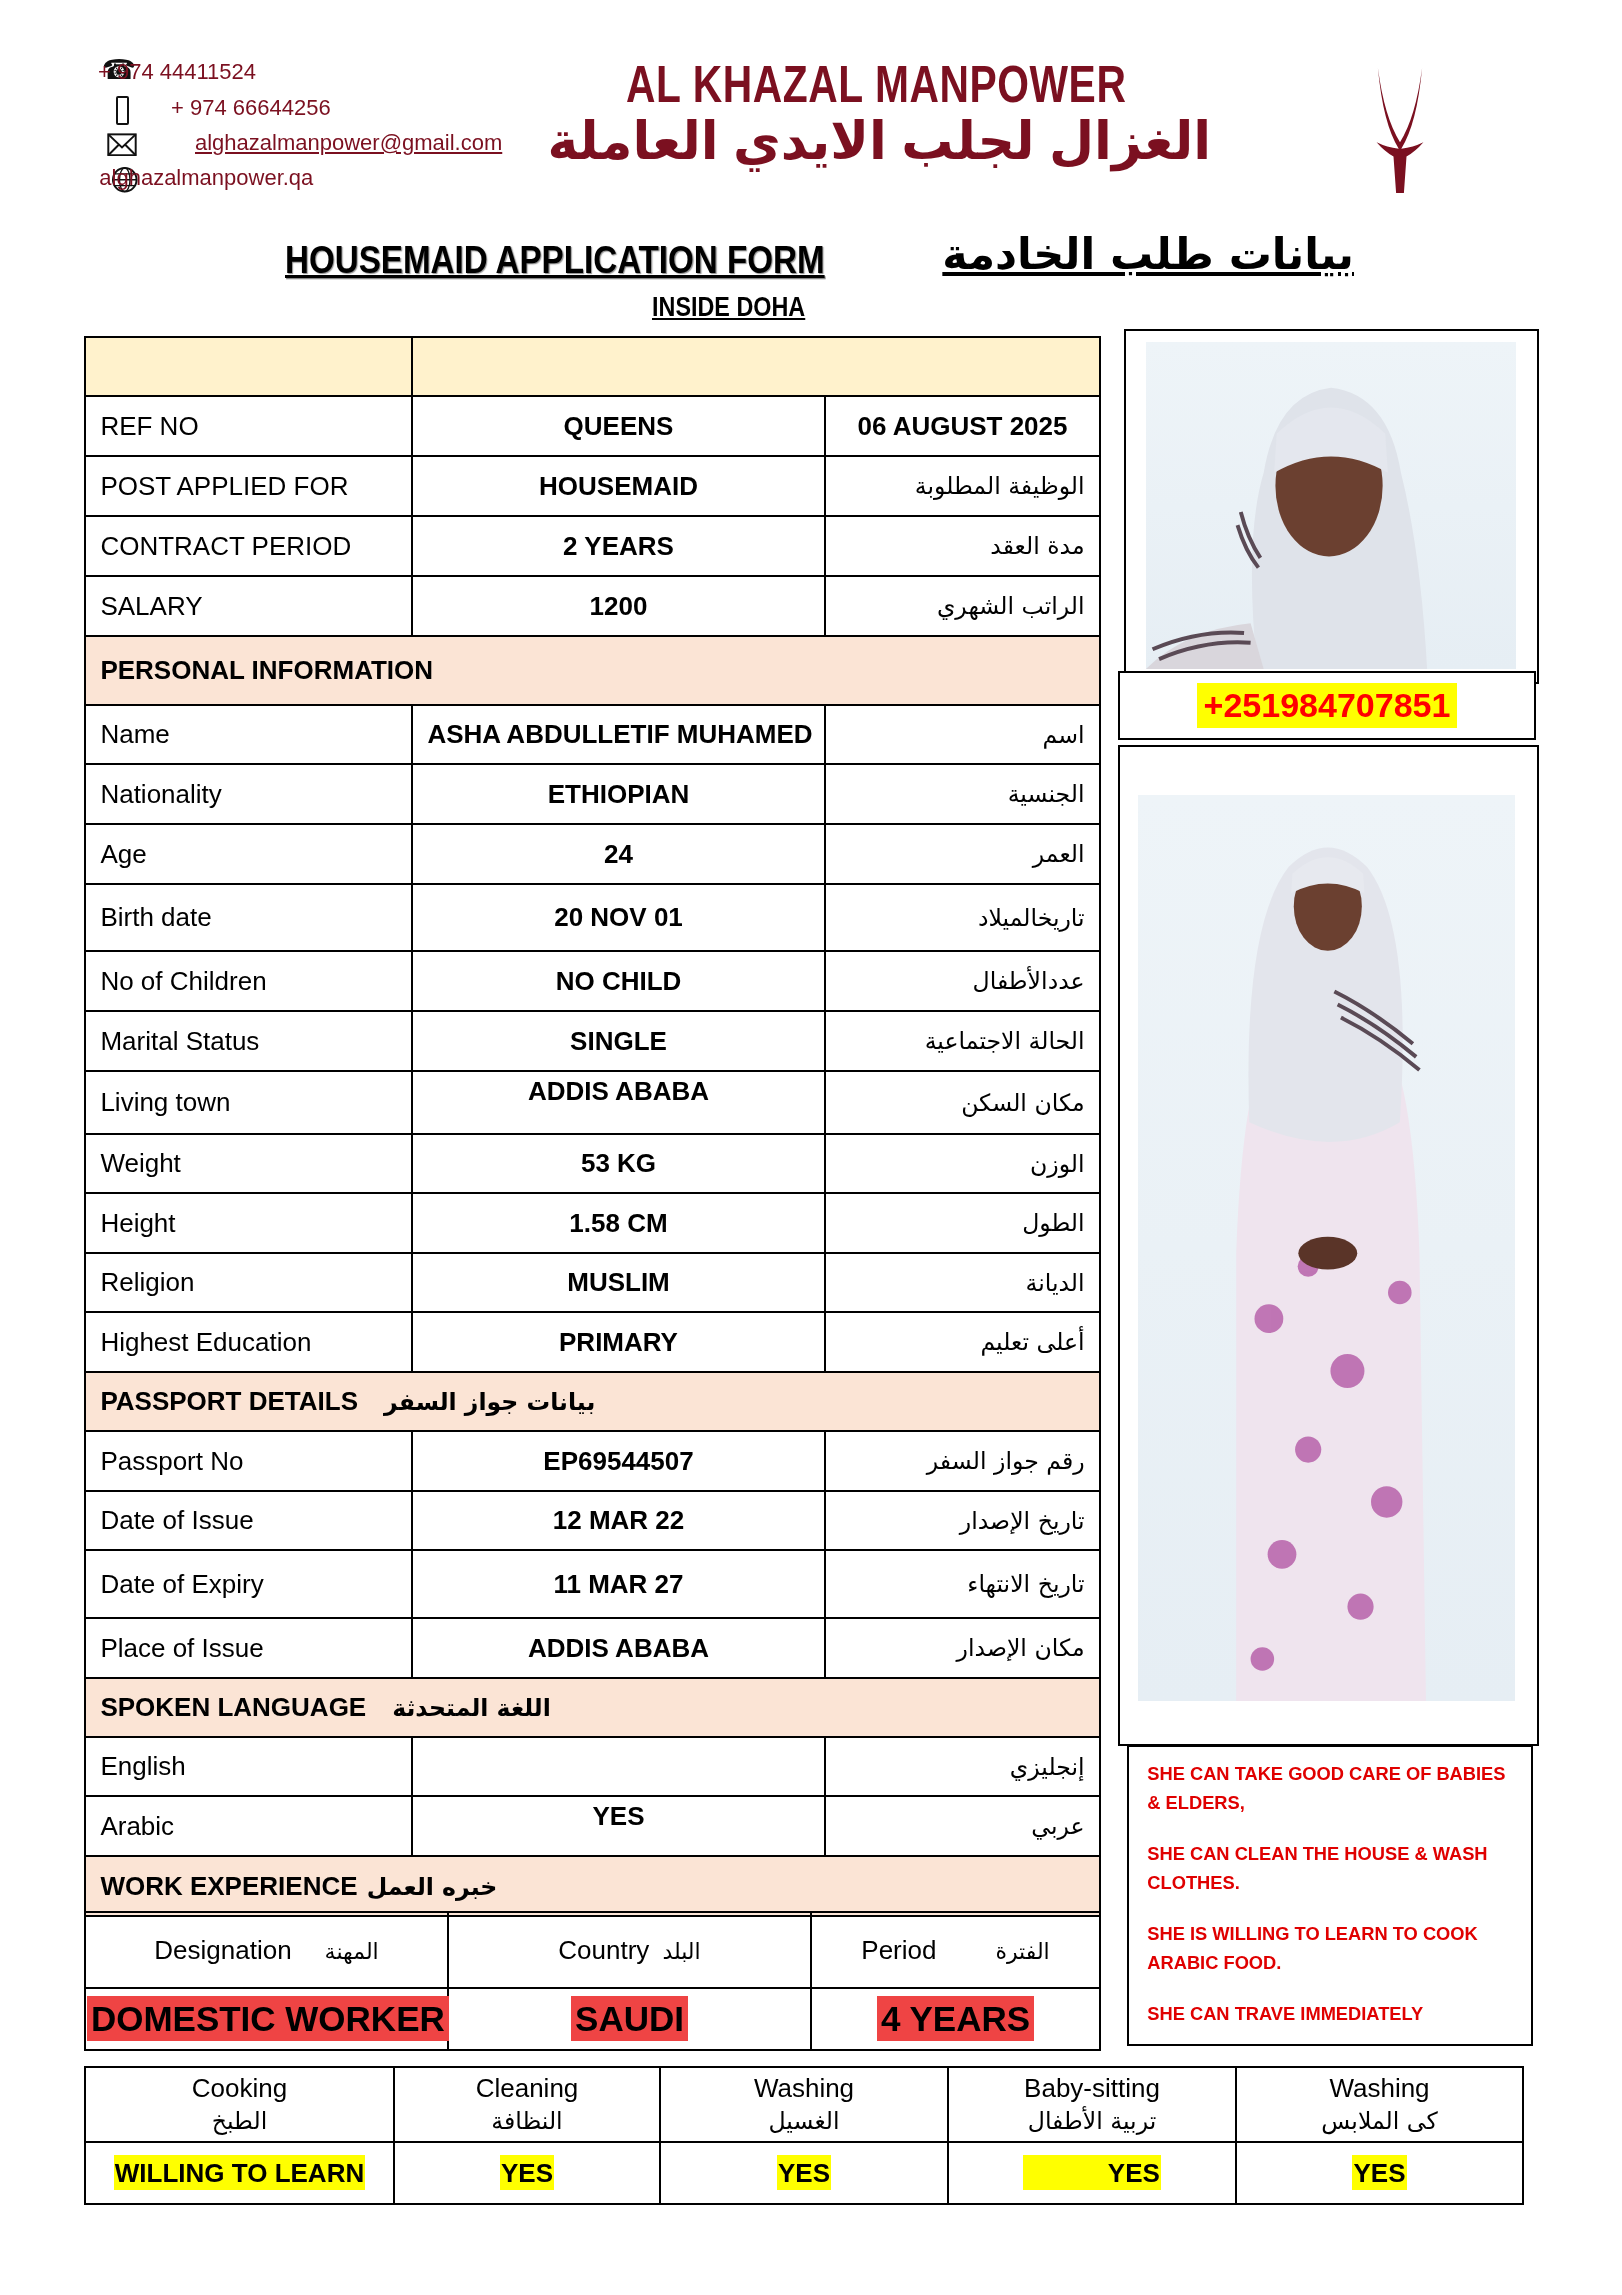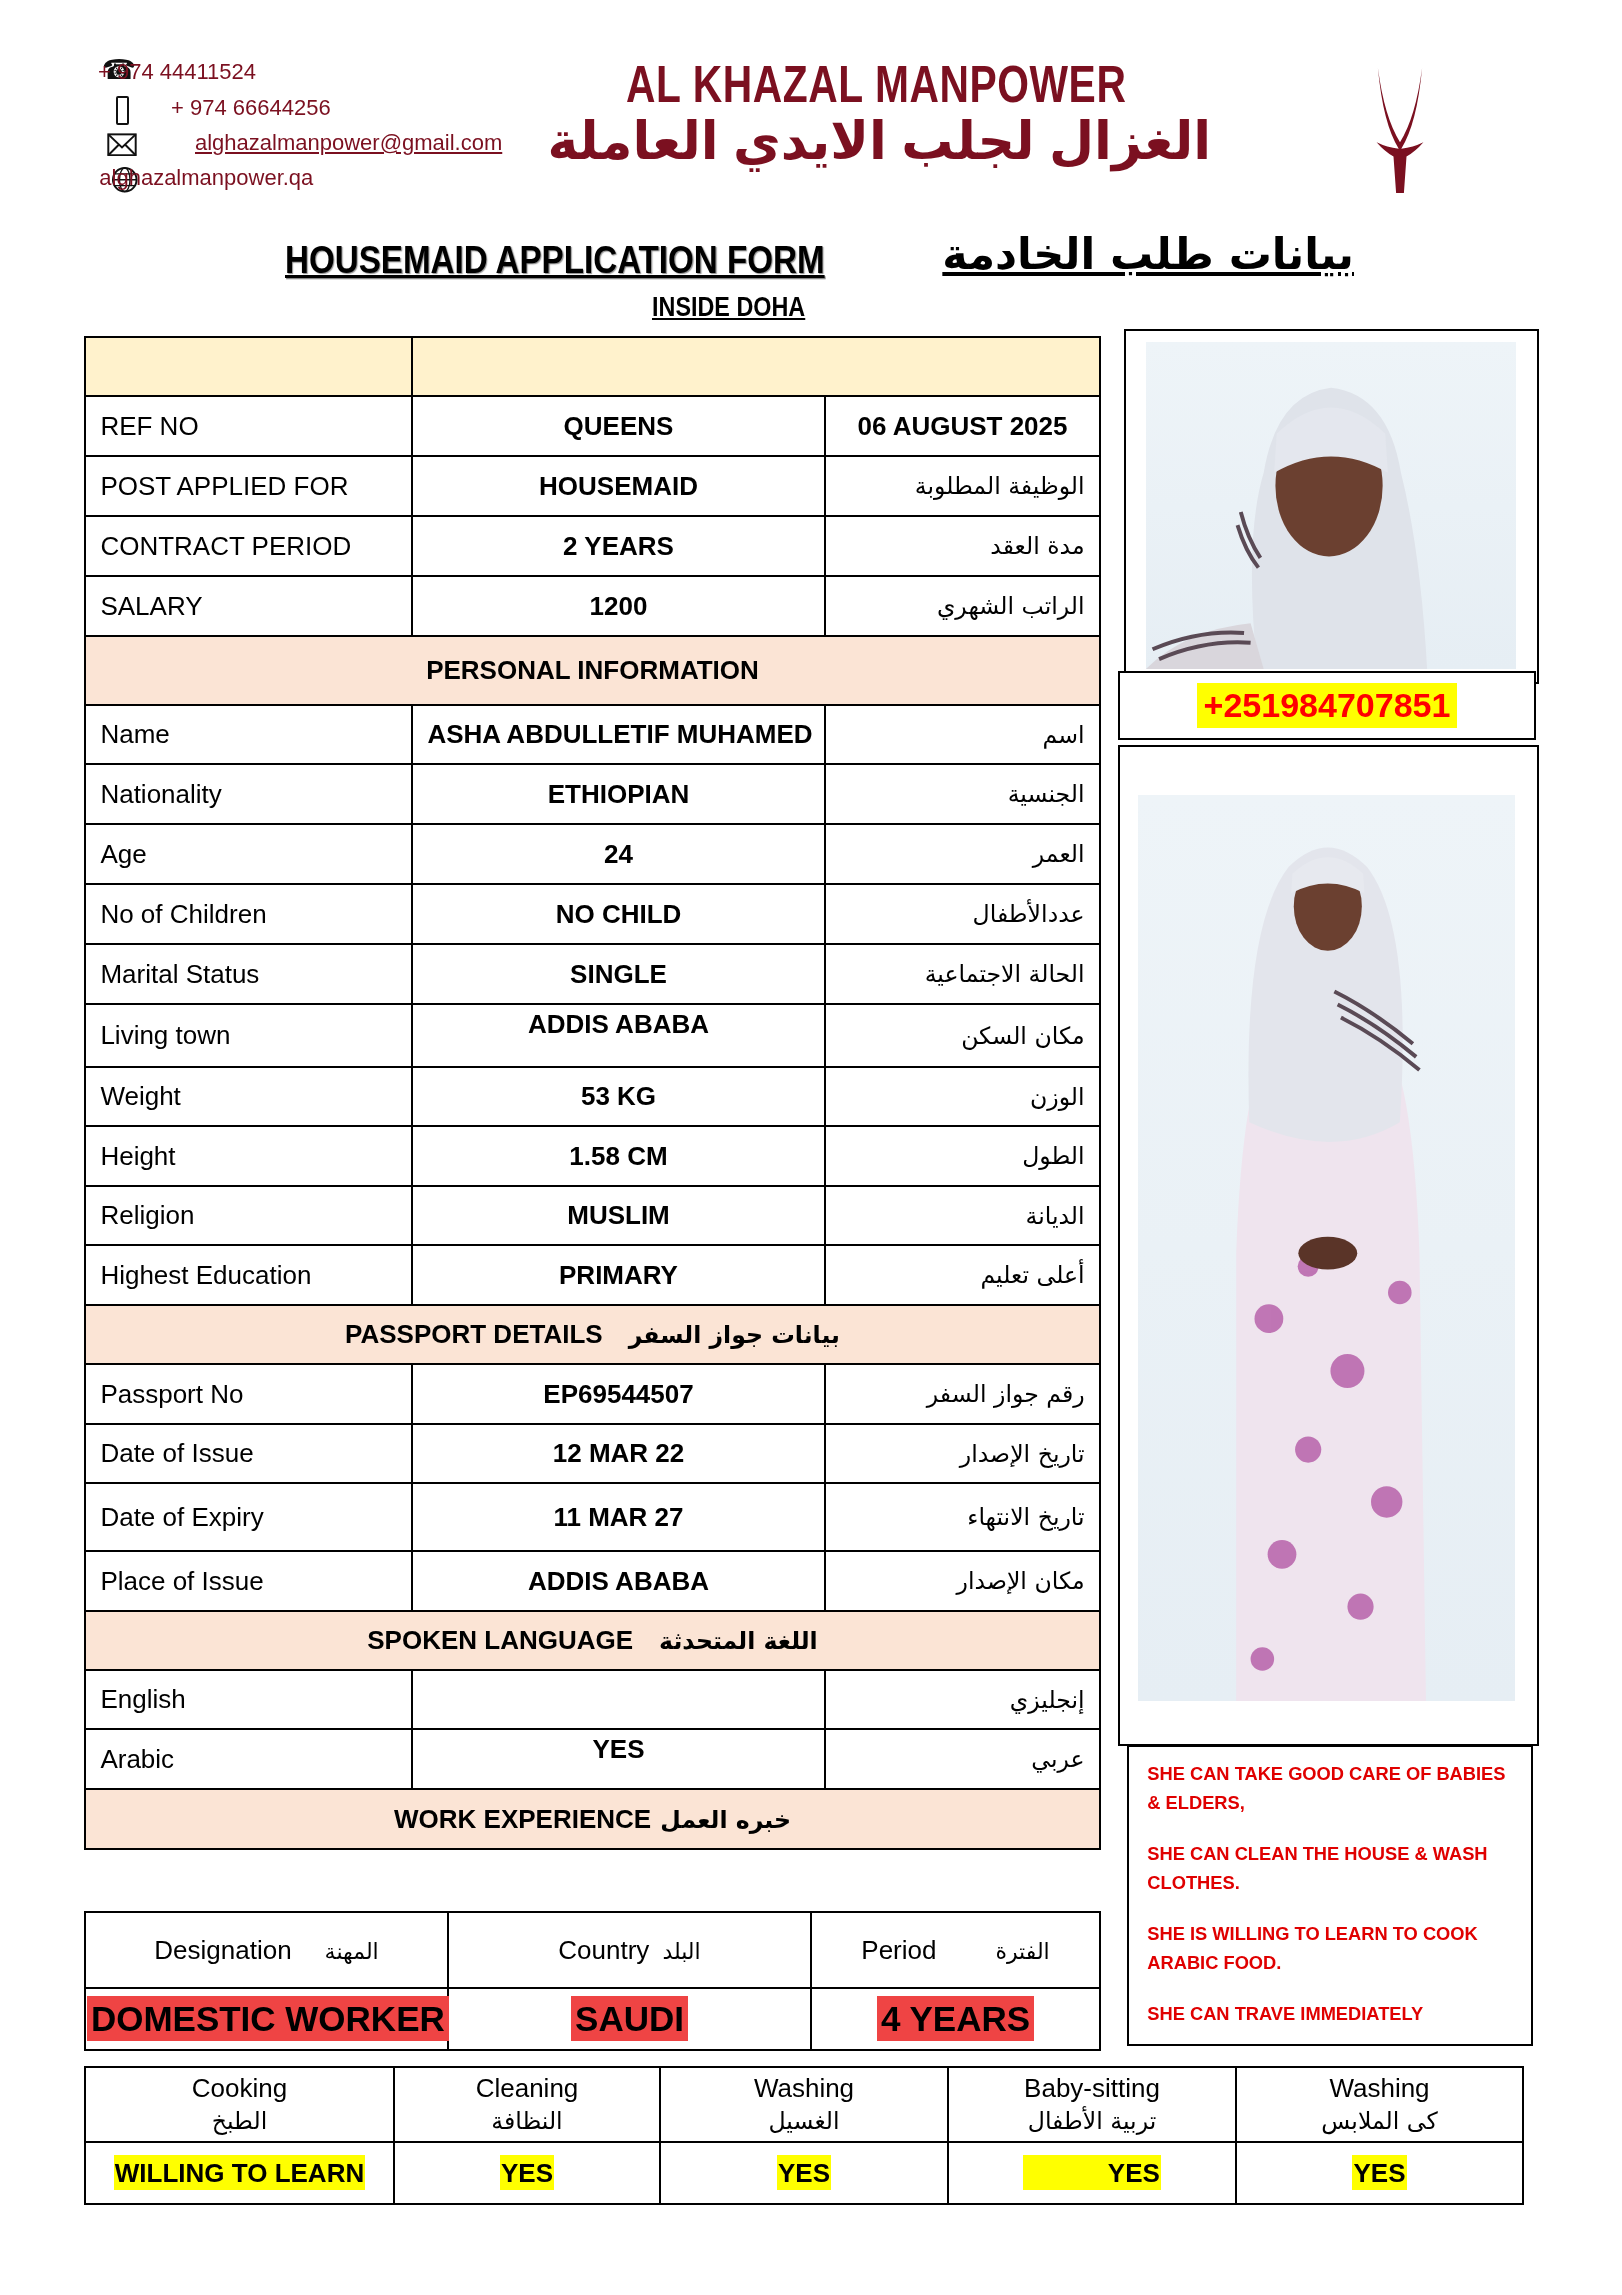--- a/index.html
+++ b/index.html
@@ -11,21 +11,21 @@
   .brand-ar{font-size:52px;font-weight:bold;color:#7b1020;direction:rtl;white-space:nowrap;}
   .title{font-size:39px;font-weight:bold;text-decoration:underline;white-space:nowrap;transform:scaleX(0.85);transform-origin:left top;text-shadow:1.3px 1.3px 1.3px #888;}
   .title-ar{font-size:43px;font-weight:bold;direction:rtl;white-space:nowrap;font-family:"DejaVu Sans",sans-serif;}
   .subtitle{font-size:27.5px;font-weight:bold;text-decoration:underline;white-space:nowrap;transform:scaleX(0.85);transform-origin:left top;}
 
   table.form{position:absolute;left:84px;top:336px;width:1016px;border-collapse:collapse;table-layout:fixed;}
   table.form td{border:2px solid #000;font-size:26px;padding:0 14.4px;vertical-align:middle;overflow:hidden;white-space:nowrap;}
   table.form td.lbl{text-align:left;}
   table.form td.val{text-align:center;font-weight:bold;}
   table.form td.ar{text-align:right;direction:rtl;font-family:"DejaVu Sans",sans-serif;font-size:23.6px;}
-  table.form tr.section td{background:#fbe4d5;text-align:center;font-weight:bold;}
+  table.form tr.section td{background:#fbe4d5;font-weight:bold;}
   table.form tr.topbar td{background:#fff2cc;}
   .sec-ar{font-family:"DejaVu Sans",sans-serif;margin-left:26px;font-size:23.6px;}
   .val-top{vertical-align:top !important;padding-top:3.9px !important;}
 
   table.exp{position:absolute;left:84px;top:1911px;width:1016px;border-collapse:collapse;table-layout:fixed;}
   table.exp td{border:2px solid #000;text-align:center;font-size:26px;height:72px;white-space:nowrap;}
   table.exp td .ar{font-family:"DejaVu Sans",sans-serif;font-size:22px;margin-left:33px;}
   .hl{background:#ef4444;font-weight:bold;}
   .big{font-size:35px;padding:2.6px 3.9px;}
 
@@ -123,20 +123,25 @@
   </tr>
   <tr style="height:60px;">
     <td class="lbl">Nationality</td>
     <td class="val">ETHIOPIAN</td>
     <td class="ar">الجنسية</td>
   </tr>
   <tr style="height:60px;">
     <td class="lbl">Age</td>
     <td class="val">24</td>
     <td class="ar">العمر</td>
+  </tr>
+  <tr style="height:67px;">
+    <td class="lbl">Birth date</td>
+    <td class="val">20 NOV 01</td>
+    <td class="ar">تاريخالميلاد</td>
   </tr>
   <tr style="height:60px;">
     <td class="lbl">No of Children</td>
     <td class="val">NO CHILD</td>
     <td class="ar">عددالأطفال</td>
   </tr>
   <tr style="height:60px;">
     <td class="lbl">Marital Status</td>
     <td class="val">SINGLE</td>
     <td class="ar">الحالة الاجتماعية</td>

